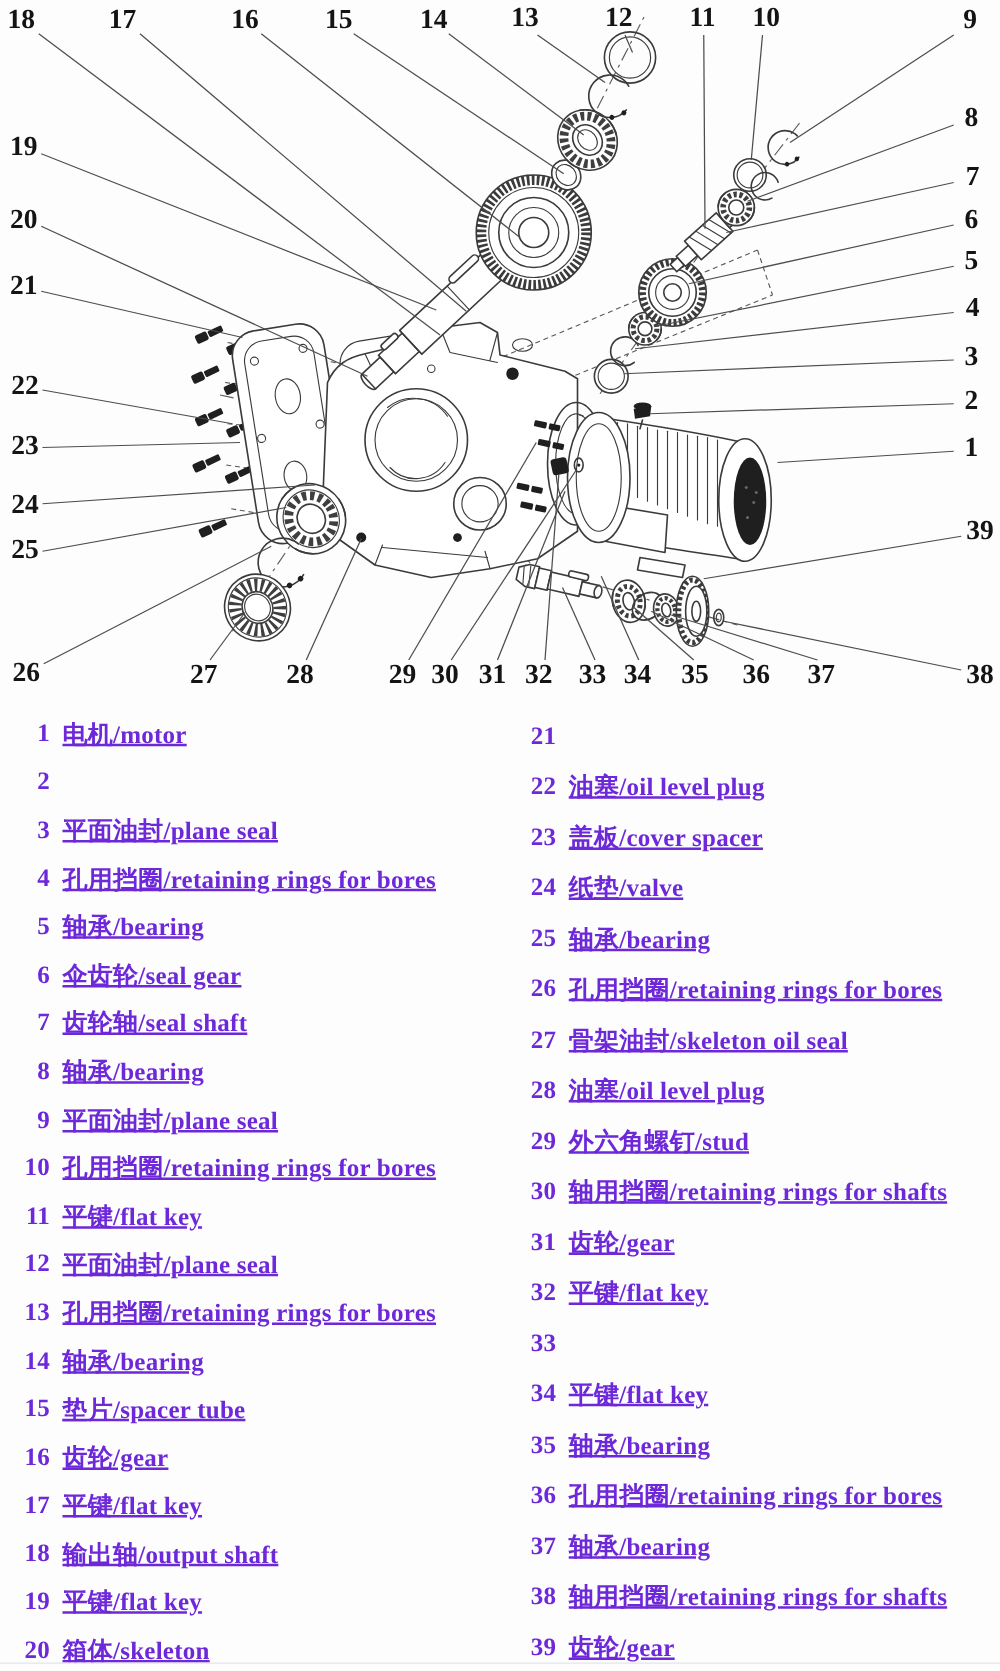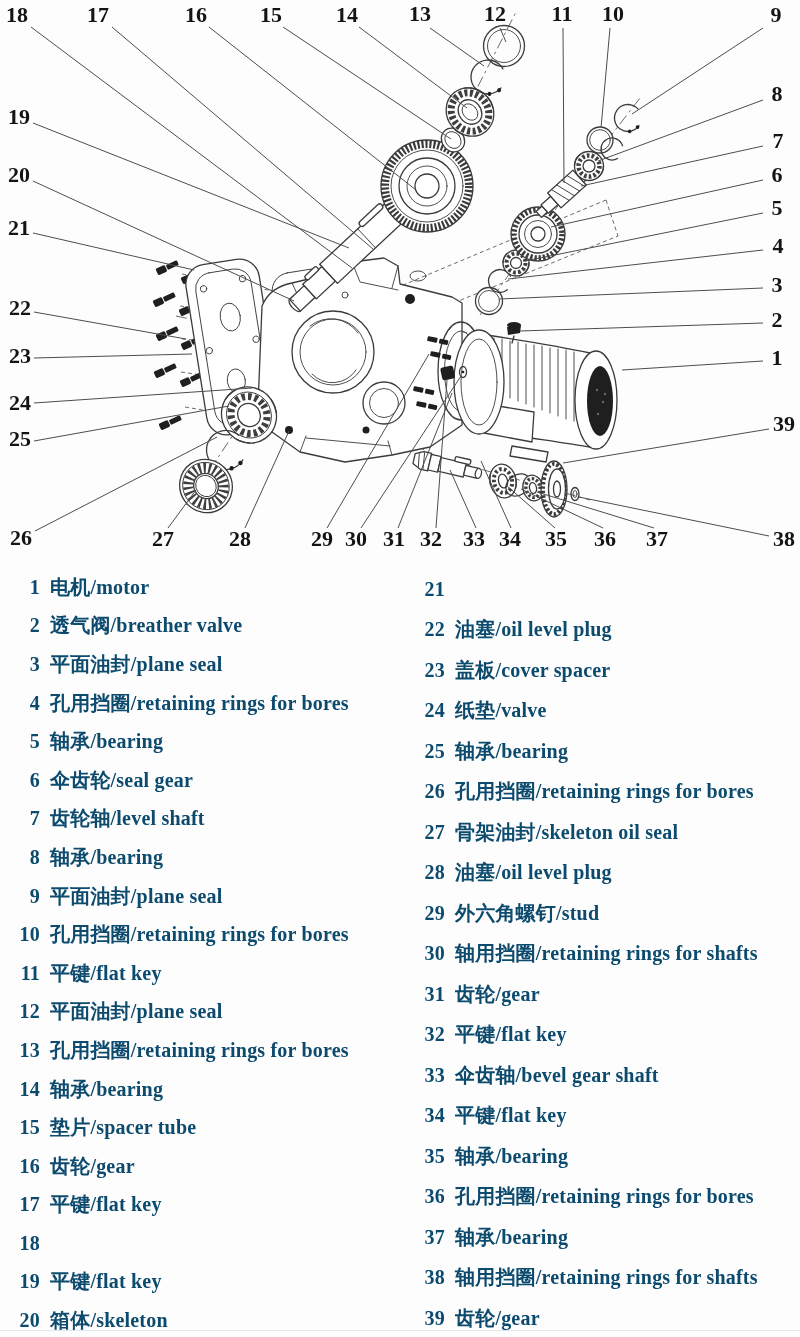--- a/index.html
+++ b/index.html
@@ -1,17 +1,17 @@
 <!DOCTYPE html>
 <html><head>
 <meta charset="utf-8">
 <style>
   html,body{margin:0;padding:0;background:#fff;}
   .page{position:relative;width:800px;height:1337px;background:#fdfdfd;overflow:hidden;
-        font-family:"Liberation Serif","DejaVu Serif",serif;color:#0c4a6e;}
+        font-family:"Liberation Serif","DejaVu Serif",serif;color:#6d28d9;}
   .page-footline{position:absolute;left:0;top:1330px;width:800px;height:1px;background:#e2e5e9;}
 
   
   #diagram{position:absolute;left:0;top:0;}
   .ln{fill:none;stroke:#3b3b3b;stroke-width:1.3;stroke-linecap:round;stroke-linejoin:round;}
   .w{fill:#ffffff;}
   .thin{stroke-width:0.9;}
   .dk{fill:#1f1f1f;stroke:none;}
   .leader{stroke:#4d4d4d;stroke-width:1;fill:none;}
   .callout{font:600 22px "Liberation Serif","DejaVu Serif",serif;fill:#141414;
@@ -23,21 +23,21 @@
 
   
   .col{position:absolute;font-size:20px;font-weight:600;letter-spacing:0.2px;}
   .col-left{left:14px;top:568px;width:392px;}
   .col-right{left:417px;top:569px;width:380px;}
   .row{display:flex;align-items:center;white-space:nowrap;}
   .col-left .row{height:38.6px;}
   .col-right .row{height:40.5px;}
   .num{flex:none;width:26px;text-align:right;margin-right:10px;}
   .col-right .num{width:28px;}
-  .lbl{flex:none;}
+  .lbl{flex:none;text-decoration:underline;}
 </style>
 </head>
 <body>
 
 <div class="page">
 
   <svg id="diagram" width="800" height="565" viewBox="0 0 800 565">
 
     <g>
       <path class="axis" d="M302,298 L427,186 L516,12"></path>
@@ -437,41 +437,40 @@
       </g>
   </svg>
 
   <div class="col col-left" id="list-left">
       <div class="row">
         <span class="num">1</span>
         <span class="lbl">电机/motor</span>
       </div>
       <div class="row">
         <span class="num">2</span>
-        <span class="lbl">透气阀/breather valve</span>
       </div>
       <div class="row">
         <span class="num">3</span>
         <span class="lbl">平面油封/plane seal</span>
       </div>
       <div class="row">
         <span class="num">4</span>
         <span class="lbl">孔用挡圈/retaining rings for bores</span>
       </div>
       <div class="row">
         <span class="num">5</span>
         <span class="lbl">轴承/bearing</span>
       </div>
       <div class="row">
         <span class="num">6</span>
         <span class="lbl">伞齿轮/seal gear</span>
       </div>
       <div class="row">
         <span class="num">7</span>
-        <span class="lbl">齿轮轴/level shaft</span>
+        <span class="lbl">齿轮轴/seal shaft</span>
       </div>
       <div class="row">
         <span class="num">8</span>
         <span class="lbl">轴承/bearing</span>
       </div>
       <div class="row">
         <span class="num">9</span>
         <span class="lbl">平面油封/plane seal</span>
       </div>
       <div class="row">
@@ -501,20 +500,21 @@
       <div class="row">
         <span class="num">16</span>
         <span class="lbl">齿轮/gear</span>
       </div>
       <div class="row">
         <span class="num">17</span>
         <span class="lbl">平键/flat key</span>
       </div>
       <div class="row">
         <span class="num">18</span>
+        <span class="lbl">输出轴/output shaft</span>
       </div>
       <div class="row">
         <span class="num">19</span>
         <span class="lbl">平键/flat key</span>
       </div>
       <div class="row">
         <span class="num">20</span>
         <span class="lbl">箱体/skeleton</span>
       </div>
     </div>
@@ -561,21 +561,20 @@
       <div class="row">
         <span class="num">31</span>
         <span class="lbl">齿轮/gear</span>
       </div>
       <div class="row">
         <span class="num">32</span>
         <span class="lbl">平键/flat key</span>
       </div>
       <div class="row">
         <span class="num">33</span>
-        <span class="lbl">伞齿轴/bevel gear shaft</span>
       </div>
       <div class="row">
         <span class="num">34</span>
         <span class="lbl">平键/flat key</span>
       </div>
       <div class="row">
         <span class="num">35</span>
         <span class="lbl">轴承/bearing</span>
       </div>
       <div class="row">

